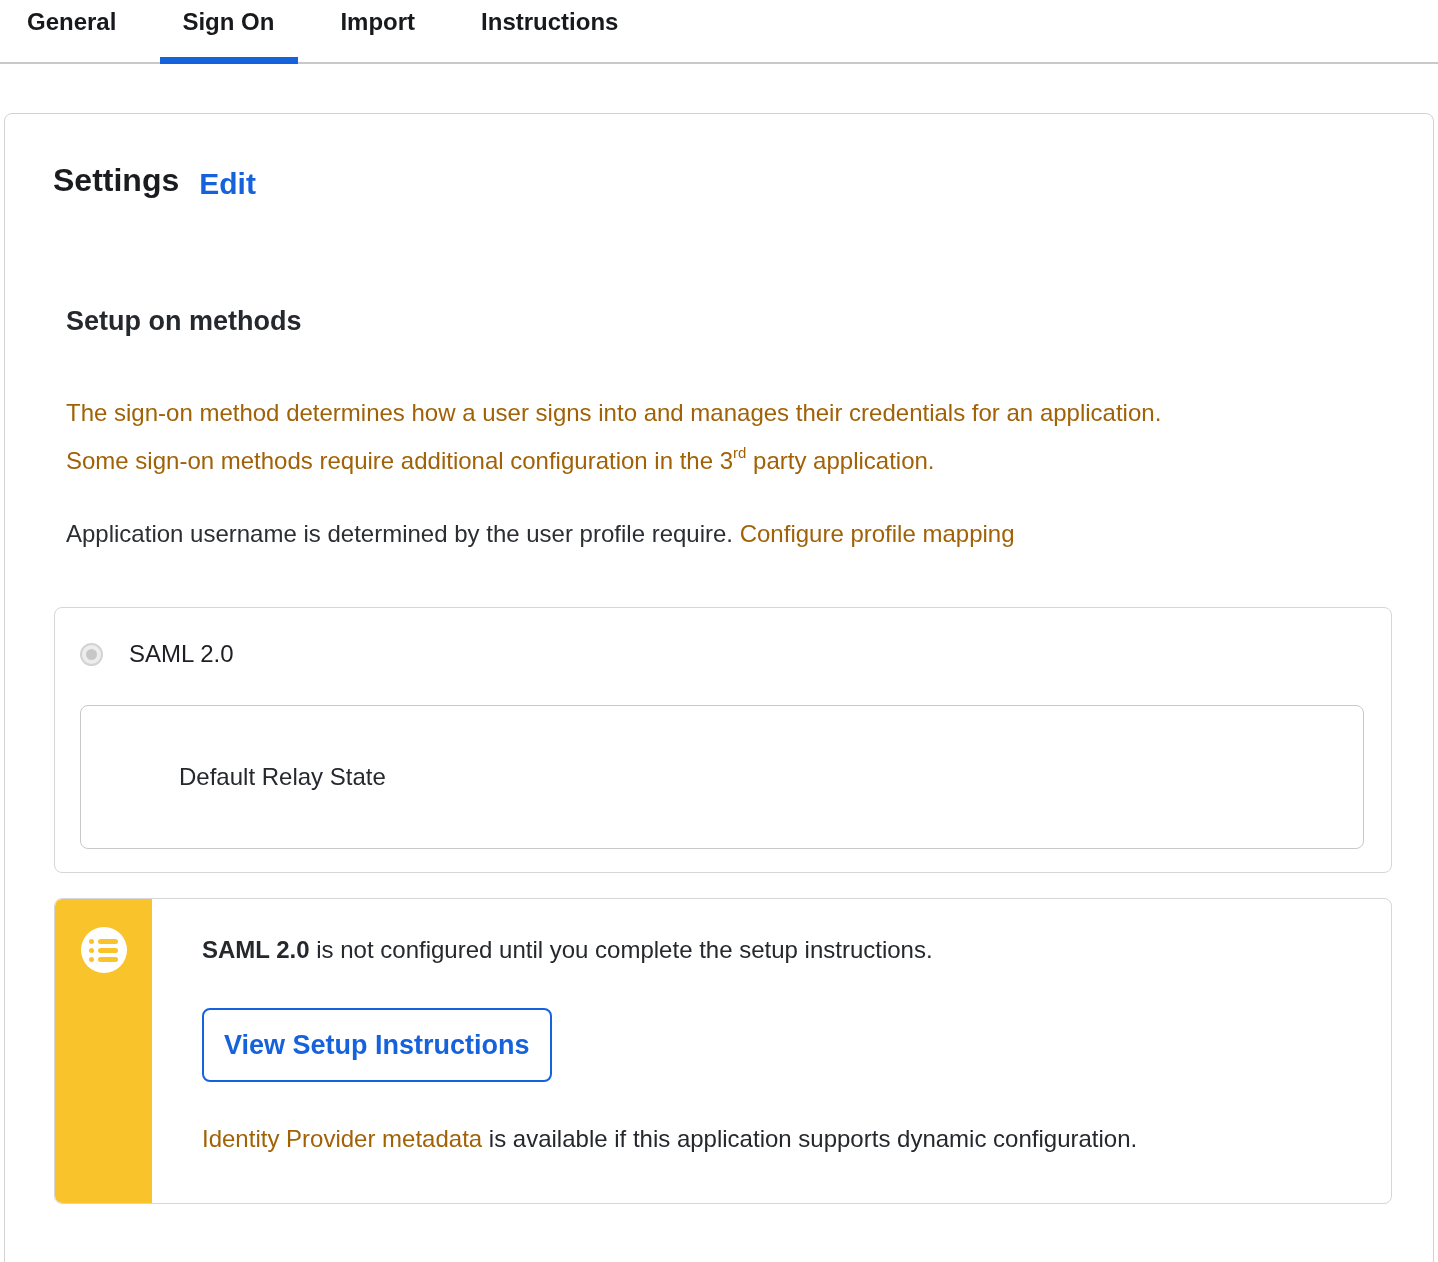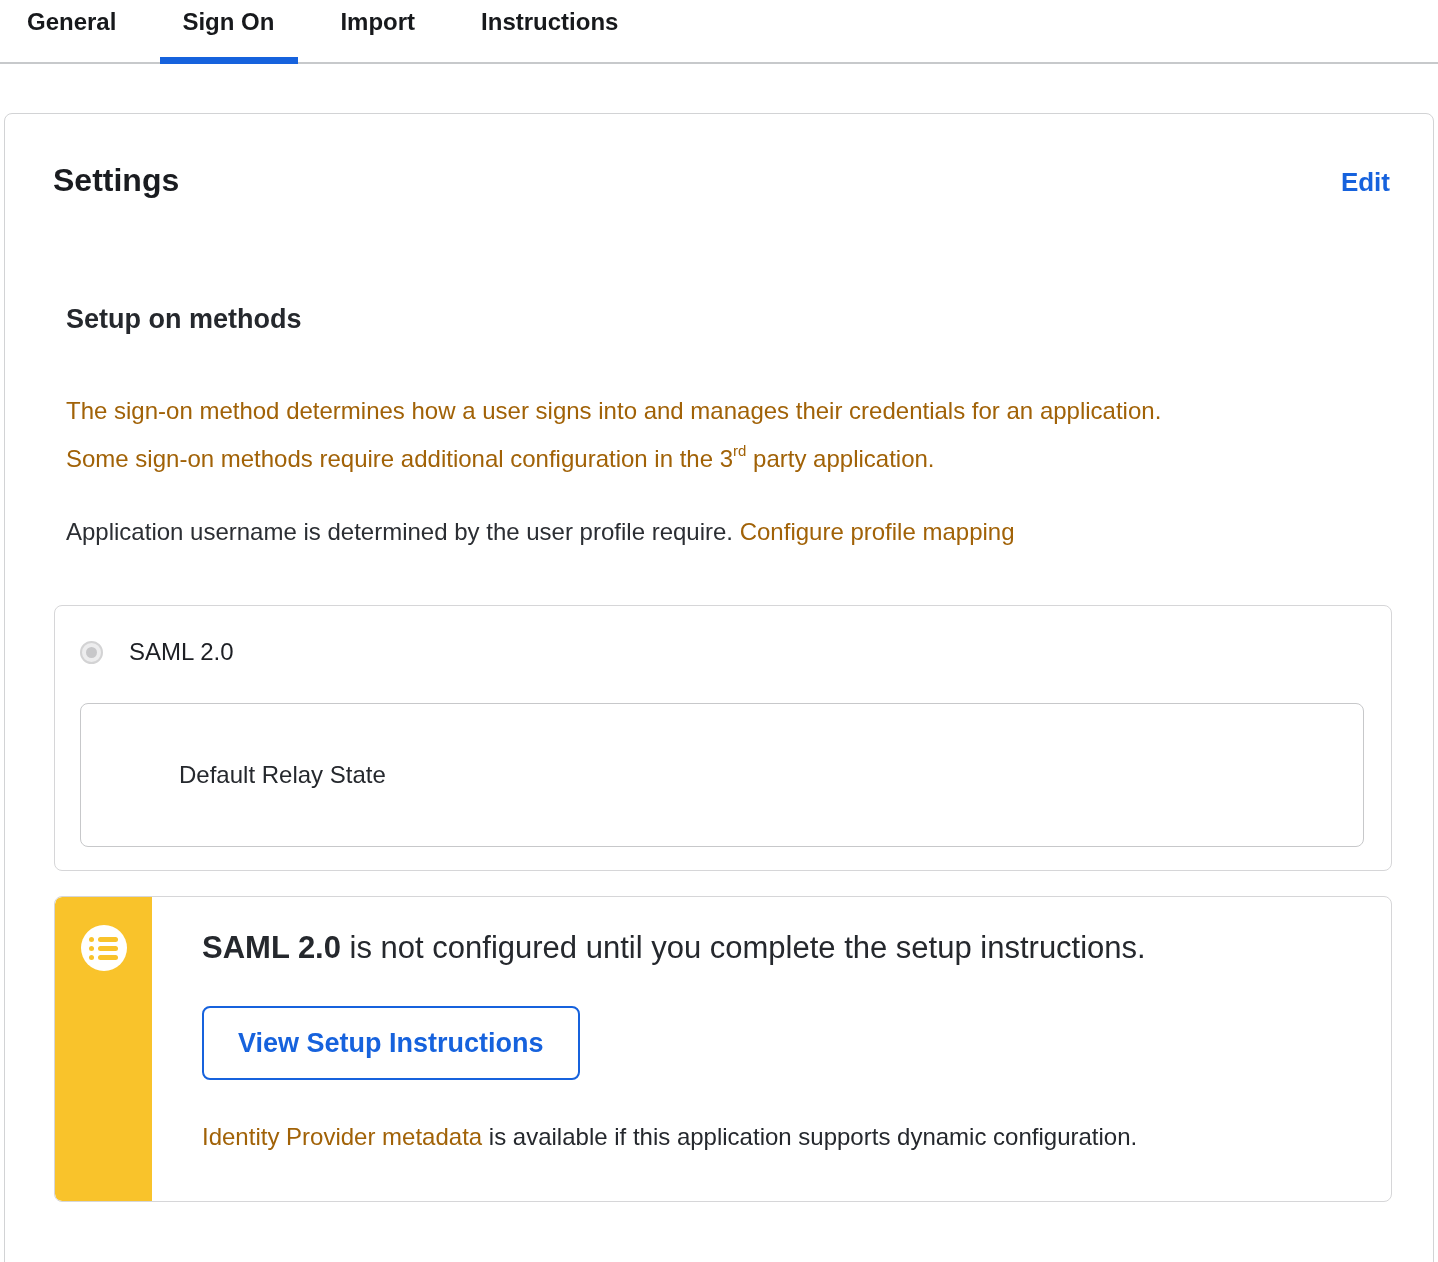--- a/index.html
+++ b/index.html
@@ -26,23 +26,23 @@
     content: ""; position: absolute; left: -22px; right: -24px;
     bottom: -2px; height: 7px; background: #1662dd;
   }
 
   
   .card {
     margin: 49px 4px 0 4px; height: 1200px;
     border: 1px solid #d2d3d5; border-radius: 8px;
     padding: 47px 43px 0 48px; background: #fff;
   }
-  .card-header { display: flex; justify-content: space-between; align-items: flex-start; gap: 20px; }
+  .card-header { display: flex; justify-content: flex-start; align-items: flex-start; gap: 20px; }
   .card-title { margin: 0; font-size: 32px; font-weight: 700; line-height: 38px; color: #1a1c20; }
-  .edit-link { font-size: 26px; font-weight: 700; color: #1662dd; margin-top: 6px; }
+  .edit-link { font-size: 30px; font-weight: 700; color: #1662dd; margin-top: 6px; }
 
   .section { margin-left: 13px; }
   .section-title { margin: 105px 0 0 0; font-size: 27px; font-weight: 700; line-height: 31px; color: #25282d; }
 
   .intro {
     margin: 52px 0 0 0; max-width: 1120px;
     font-size: 24px; line-height: 48px; color: #a16207;
   }
   .intro sup { font-size: 15px; line-height: 0; position: relative; top: -2px; }
   .username-line { margin: 25px 0 0 0; font-size: 24px; line-height: 48px; color: #2b2e33; }
@@ -87,25 +87,25 @@
   .band-icon {
     width: 46px; height: 46px; border-radius: 50%; background: #ffffff;
     display: flex; flex-direction: column; justify-content: center;
     align-items: center; gap: 4px;
   }
   .irow { display: flex; align-items: center; gap: 4px; }
   .idot { width: 5px; height: 5px; border-radius: 50%; background: #f9c32b; }
   .ibar { width: 20px; height: 5px; border-radius: 2.5px; background: #f9c32b; }
 
   .callout-body { padding: 36px 40px 35px 50px; }
-  .callout-message { margin: 0; font-size: 31px; line-height: 29px; color: #25282d; }
+  .callout-message { margin: 0; font-size: 24px; line-height: 29px; color: #25282d; }
   .callout-message b { font-weight: 700; }
 
   .setup-btn {
-    margin-top: 44px; height: 74px; padding: 0 34px;
+    margin-top: 44px; height: 74px; padding: 0 20px;
     background: #ffffff; border: 2px solid #1662dd; border-radius: 8px;
     color: #1662dd; font-size: 27px; font-weight: 700;
     font-family: "Liberation Sans", sans-serif; cursor: pointer;
     display: block;
   }
   .metadata-line { margin: 42px 0 15px 0; font-size: 24px; line-height: 29px; color: #25282d; }
 </style>
 </head>
 <body>
 

